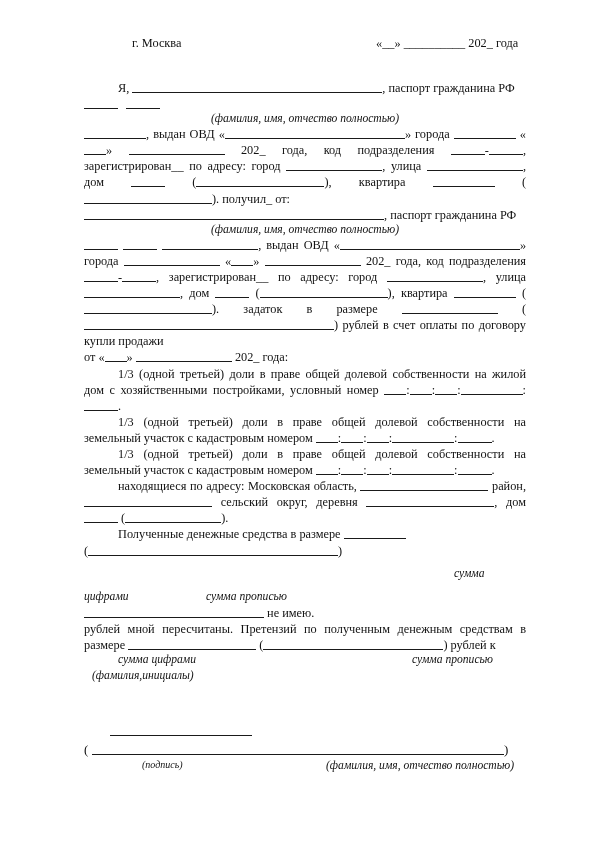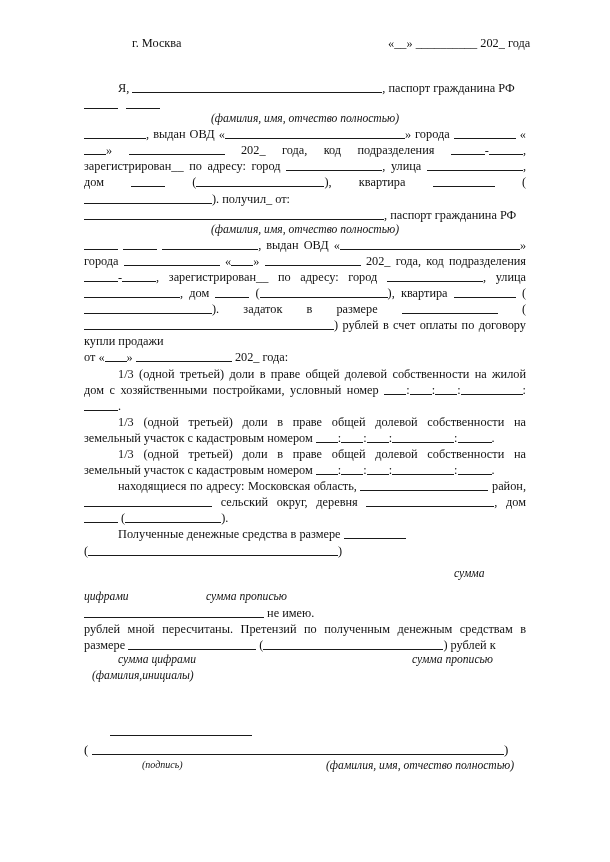--- a/index.html
+++ b/index.html
@@ -40,21 +40,21 @@
   }
 
   
   .citydate {
     position: relative;
     height: 18px;
     font-size: 12.3px;
     margin-bottom: 26px;
   }
   .citydate .city { position: absolute; left: 0; top: 0; margin-left: 48px; }
-  .citydate .date { position: absolute; left: 304px; top: 0; white-space: nowrap; }
+  .citydate .date { position: absolute; left: 292px; top: 0; white-space: nowrap; }
 
   
   .p {
     font-size: 12.3px;
     line-height: 16.1px;
     text-align: justify;
     text-justify: inter-word;
     margin: 0;
     hyphens: none;
   }

